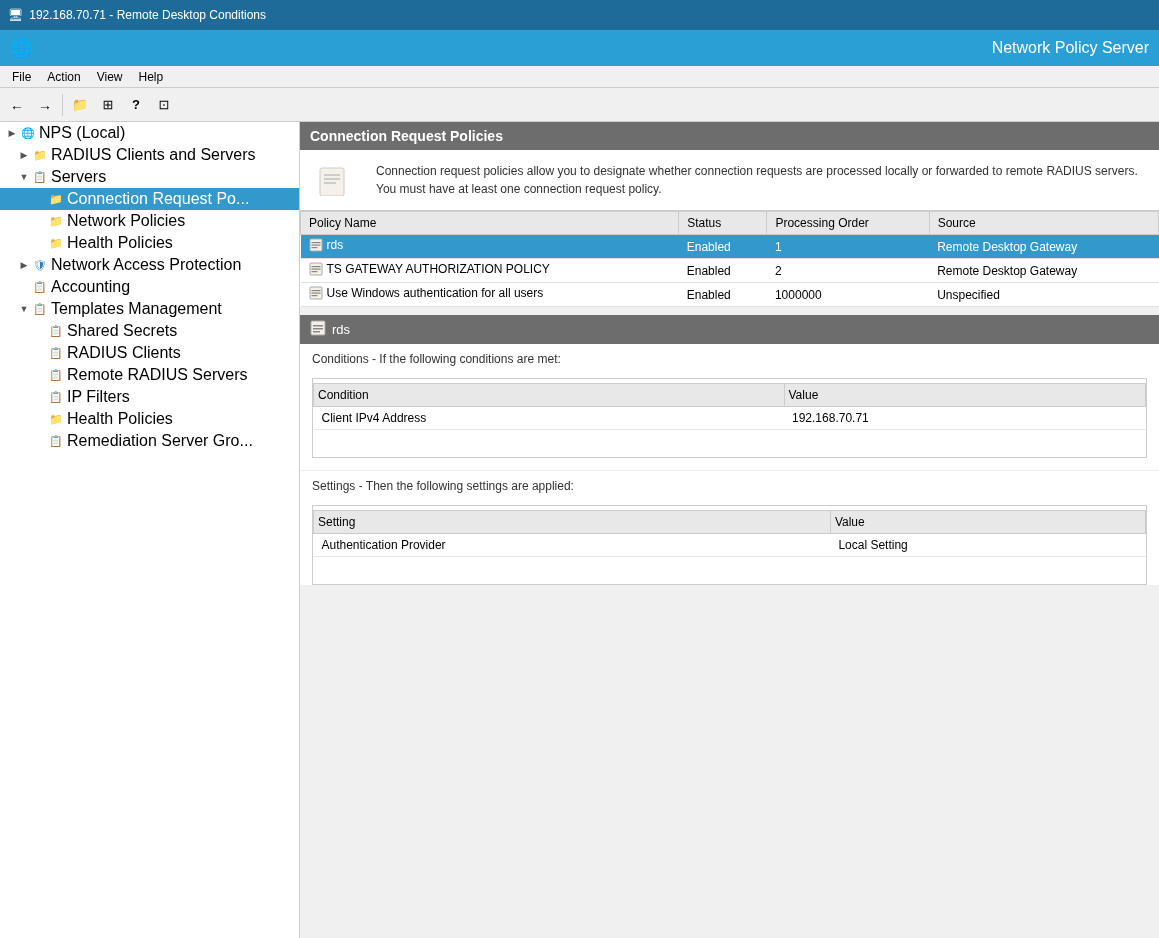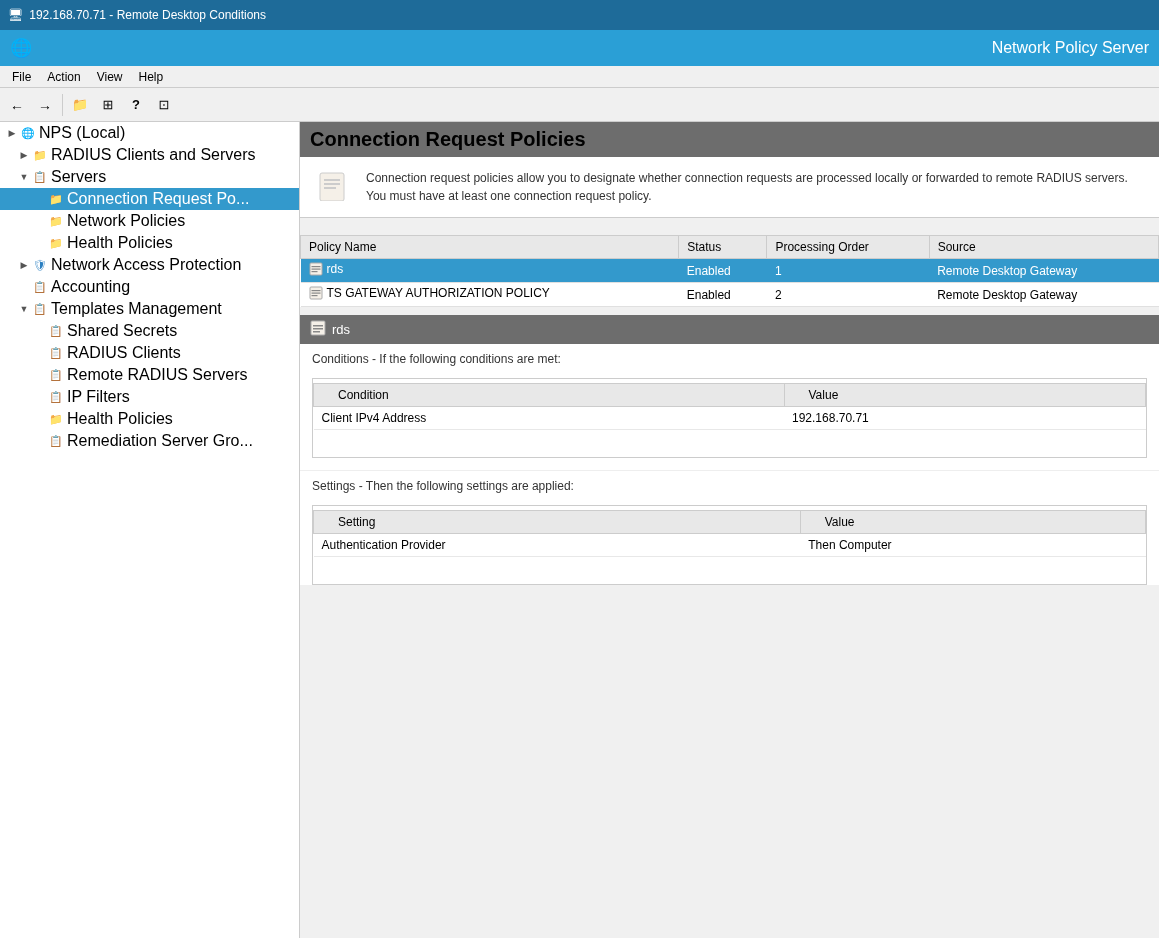--- a/index.html
+++ b/index.html
@@ -107,33 +107,33 @@
     
     .content-area {
       flex: 1;
       background: #f0f0f0;
       overflow-y: auto;
     }
 
     
     .section-header {
       background: #6d6d6d;
-      color: #000000;
+      color: #ffffff;
       padding: 6px 10px;
-      font-size: 20px;
+      font-size: 14px;
       font-weight: bold;
     }
 
     
     .info-panel {
       background: white;
       padding: 12px 16px;
       display: flex;
-      align-items: flex-start;
-      gap: 18px;
+      align-items: center;
+      gap: 28px;
       border-bottom: 1px solid #ccc;
     }
     .info-icon {
       width: 32px; min-width: 32px; height: 32px;
       display: flex; align-items: center; justify-content: center;
       font-size: 20px;
     }
     .info-text { font-size: 12px; color: #333; line-height: 1.5; }
 
     
@@ -179,40 +179,39 @@
     }
     .detail-table {
       width: 100%;
       border-collapse: collapse;
       background: white;
       margin: 4px 0;
     }
     .detail-table th {
       background: #e8e8e8;
       border: 1px solid #ccc;
-      padding: 4px 24px;
+      padding: 4px 4px;
       text-align: left;
       font-size: 12px;
       font-weight: normal;
     }
     .detail-table td {
       border-bottom: 1px solid #e8e8e8;
       padding: 4px 8px;
       font-size: 12px;
     }
     .detail-table-container {
       border: 1px solid #ccc;
       margin: 4px 12px 12px 12px;
       background: white;
       min-height: 80px;
     }
     .white-bg-section {
       background: #eab308;
       padding: 0;
-      margin-top: 17px;
     }
   </style>
 </head>
 <body>
 
 <div class="title-bar">
   <span style="margin-right:6px;">🖥</span>
   <span>192.168.70.71 - Remote Desktop Conditions</span>
 </div>
 
@@ -388,20 +387,36 @@
             <rect x="2.5" y="6.5" width="9" height="1.2" fill="#888"></rect>
             <rect x="2.5" y="9" width="6" height="1.2" fill="#888"></rect>
           </svg>
           TS GATEWAY AUTHORIZATION POLICY
         </span>
       </td>
       <td>Enabled</td>
       <td>2</td>
       <td>Remote Desktop Gateway</td>
     </tr>
+            <tr>
+      <td>
+        <span style="display:inline-flex;align-items:center;">
+          <svg width="14" height="14" viewBox="0 0 14 14" style="margin-right:4px;">
+            <rect x="1" y="1" width="12" height="12" rx="1" fill="#f5f0e8" stroke="#aaa"></rect>
+            <rect x="2.5" y="4" width="9" height="1.2" fill="#888"></rect>
+            <rect x="2.5" y="6.5" width="9" height="1.2" fill="#888"></rect>
+            <rect x="2.5" y="9" width="6" height="1.2" fill="#888"></rect>
+          </svg>
+          Use Windows authentication for all users
+        </span>
+      </td>
+      <td>Enabled</td>
+      <td>1000000</td>
+      <td>Unspecified</td>
+    </tr>
           </tbody>
       </table>
     </div>
 
     <div class="detail-section">
 
       <div class="detail-header">
         <span>
           <svg width="16" height="16" viewBox="0 0 16 16">
             <rect x="1" y="1" width="14" height="14" rx="1" fill="#f5f0e8" stroke="#aaa"></rect>
@@ -437,21 +452,21 @@
           <table class="detail-table">
             <thead>
               <tr>
                 <th>Setting</th>
                 <th>Value</th>
               </tr>
             </thead>
             <tbody id="settings-table-body">
             <tr>
       <td>Authentication Provider</td>
-      <td>Then Computer</td>
+      <td>Local Setting</td>
     </tr>
               </tbody>
           </table>
         </div>
       </div>
 
     </div>
   </div>
 
 </div>

